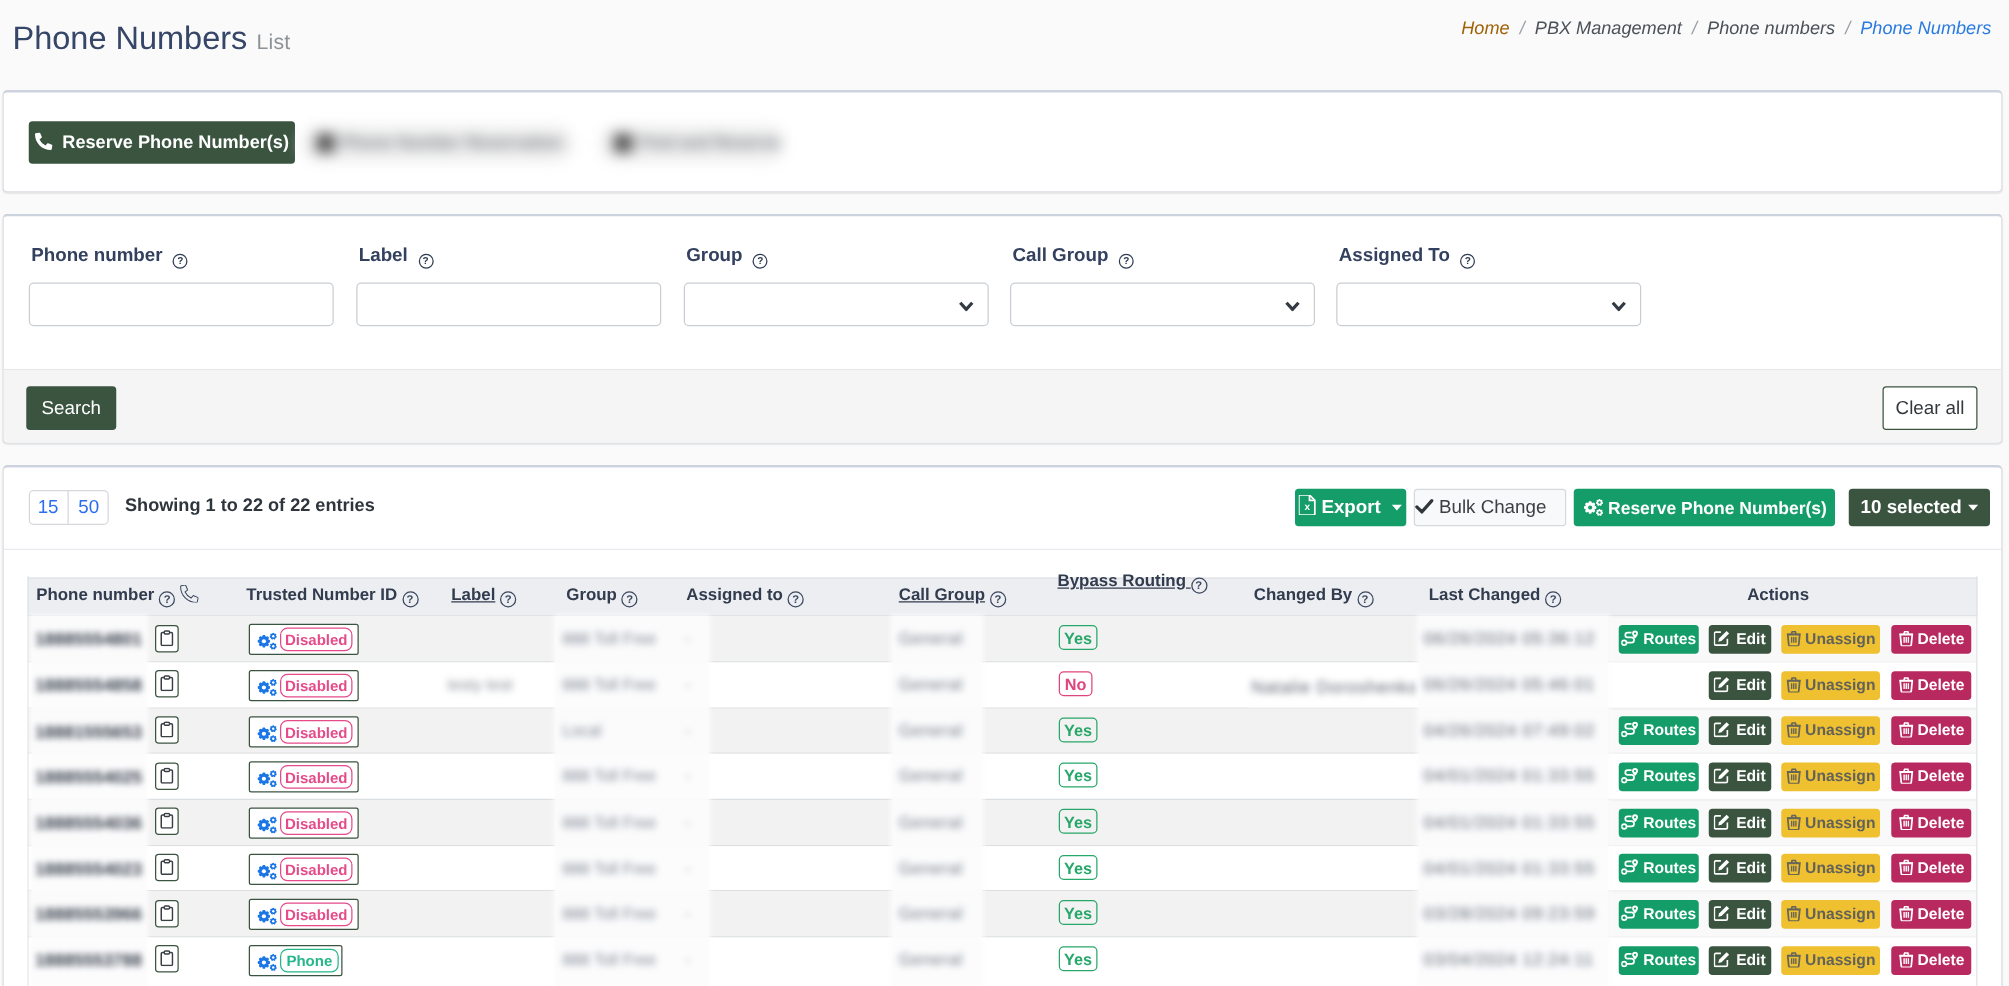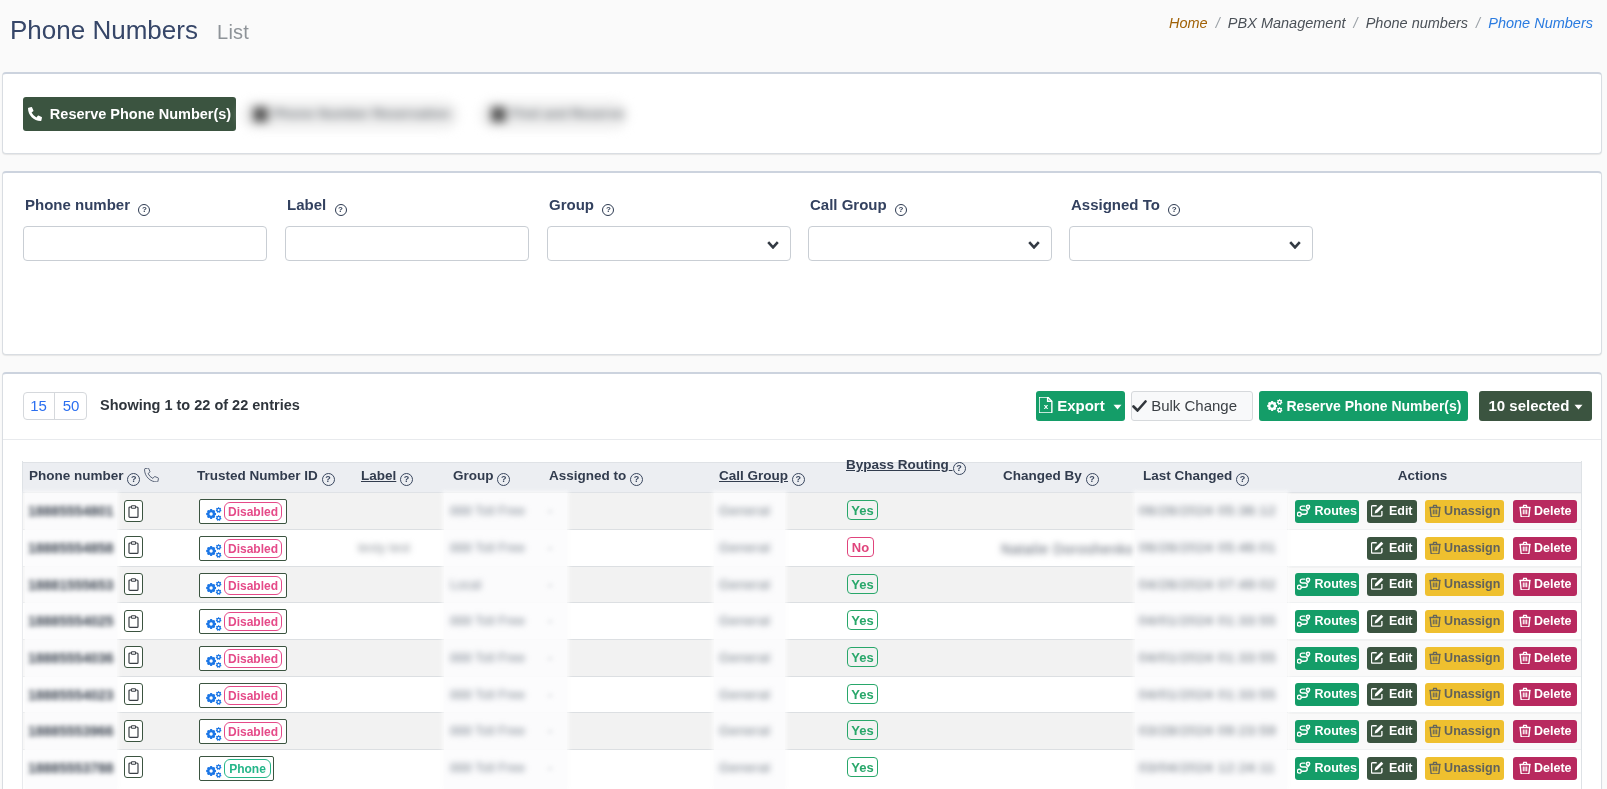--- a/index.html
+++ b/index.html
@@ -8,21 +8,21 @@
   border:1px solid #d9dde2; border-top:2.5px solid #ccd3de; border-radius:4px;
   box-shadow:0 1px 1px rgba(0,0,0,0.08); }
 .input { position:absolute; top:53px; height:35px; background:#fff;
   border:1px solid #c9ced4; border-radius:4px; }
 .flabel { position:absolute; top:23px; font-size:15px; font-weight:700; color:#33415f; white-space:nowrap; }
 .chev { position:absolute; right:11px; top:14px; width:12px; height:8px; }
 </style></head>
 <body>
 
 <div style="position:absolute;left:10px;top:15px;font-size:26px;font-weight:500;color:#364668;">Phone Numbers
-  <span style="font-size:20px;font-weight:400;letter-spacing:0.2px;color:#8e9398;margin-left:12px;"> List</span></div>
+  <span style="font-size:17px;font-weight:400;letter-spacing:0.2px;color:#8e9398;"> List</span></div>
 
 <div style="position:absolute;right:14px;top:15px;font-size:14.5px;font-style:italic;color:#4b5158;white-space:nowrap;">
 <a style="color:#a16207;text-decoration:none;font-style:italic;">Home</a><span style="color:#9aa0a6;"> &nbsp;/&nbsp; </span>PBX Management<span style="color:#9aa0a6;"> &nbsp;/&nbsp; </span>Phone numbers<span style="color:#9aa0a6;"> &nbsp;/&nbsp; </span><a style="color:#2a7be0;text-decoration:none;">Phone Numbers</a>
 </div>
 
 <div class="card" style="top:72px;height:82px;">
   <div style="position:absolute;left:20px;top:23px;width:213px;height:34px;background:#3b5440;border-radius:3px;
     color:#fff;font-size:14.5px;font-weight:700;text-align:center;line-height:34px;"><svg width="14" height="14" viewBox="0 0 512 512" style="vertical-align:-2px">
         <path fill="#fff" d="M497.39 361.8l-112-48a24 24 0 0 0-28 6.9l-49.6 60.6a370.66 370.66 0 0 1-177.19-177.2l60.6-49.6a23.94 23.94 0 0 0 6.9-28l-48-112A24.16 24.16 0 0 0 122.6.61l-104 24A24 24 0 0 0 0 48c0 256.5 207.9 464 464 464a24 24 0 0 0 23.4-18.6l24-104a24.29 24.29 0 0 0-14.01-27.6z"></path>
       </svg>&nbsp; Reserve Phone Number(s)</div>
@@ -52,20 +52,26 @@
   <div class="input" style="left:805px;width:244px;">
       <svg class="chev" viewBox="0 0 12 8">
         <path d="M1.2 1.2 L6 6.4 L10.8 1.2" fill="none" stroke="#333a43" stroke-width="2.6"></path>
       </svg>
     </div>
   <div class="input" style="left:1066px;width:244px;">
       <svg class="chev" viewBox="0 0 12 8">
         <path d="M1.2 1.2 L6 6.4 L10.8 1.2" fill="none" stroke="#333a43" stroke-width="2.6"></path>
       </svg>
     </div>
+  <div style="position:absolute;left:0;bottom:0;width:100%;height:59px;background:#f5f5f5;border-top:1px solid #e8e8e8;border-radius:0 0 4px 4px;">
+    <div style="position:absolute;left:18px;top:13px;width:72px;height:35px;background:#3b5440;border-radius:3px;
+      color:#fff;font-size:15px;text-align:center;line-height:35px;">Search</div>
+    <div style="position:absolute;right:19px;top:13px;width:76px;height:35px;background:#fff;border:1.5px solid #3b5440;border-radius:3px;
+      color:#33383d;font-size:15px;text-align:center;line-height:33px;">Clear all</div>
+  </div>
 </div>
 
 <div class="card" style="top:372px;height:418px;border-radius:4px 4px 0 0;">
 </div>
 
 <div style="position:absolute;left:23px;top:392px;width:64px;height:28px;background:#fff;border:1px solid #d5d8dc;border-radius:4px;"></div>
 <div style="position:absolute;left:23px;top:392px;width:32px;height:28px;color:#2b6ff0;font-size:15px;text-align:center;line-height:28px;border-right:1px solid #d5d8dc;">15</div>
 <div style="position:absolute;left:55px;top:392px;width:32px;height:28px;color:#2b6ff0;font-size:15px;text-align:center;line-height:28px;">50</div>
 <div style="position:absolute;left:100px;top:397px;font-size:14.5px;font-weight:700;color:#2f353c;">Showing 1 to 22 of 22 entries</div>
 

